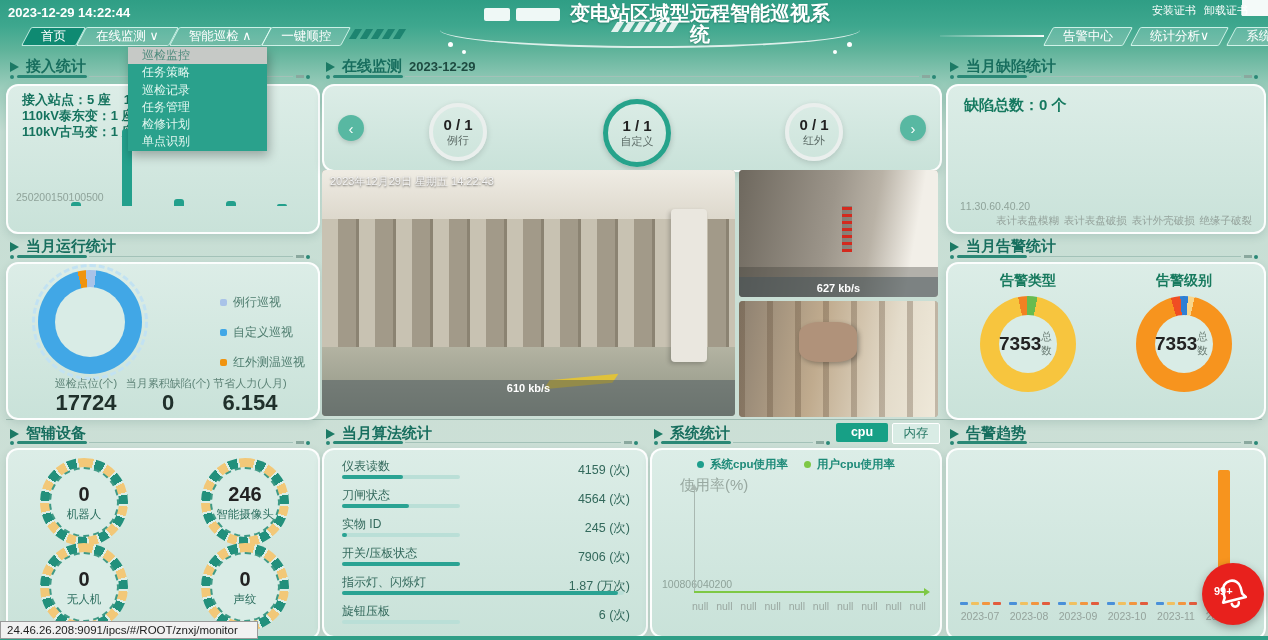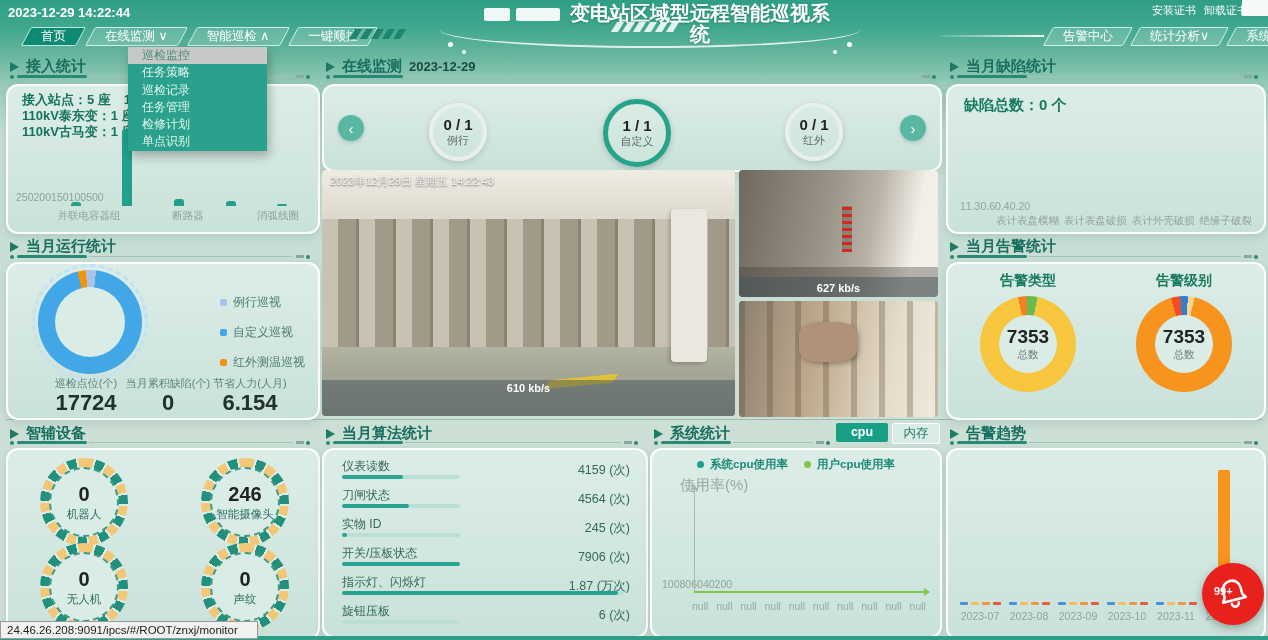--- a/index.html
+++ b/index.html
@@ -23,21 +23,21 @@
   
   .hdr-time{position:absolute;left:8px;top:5px;color:#fff;font-size:13px;font-weight:bold;z-index:51}
   .hdr-title{position:absolute;left:566px;top:3px;width:268px;text-align:center;color:#fff;
              font-size:20px;font-weight:bold;line-height:21px;z-index:51;text-shadow:0 1px 2px rgba(0,60,50,.35)}
   .logo-block{position:absolute;background:rgba(255,255,255,.92);border-radius:2px;z-index:51}
   .curve{position:absolute;left:440px;top:30px;width:420px;height:16px;z-index:50;
          border-bottom:2px solid rgba(255,255,255,.8);border-radius:0 0 50% 50%/0 0 100% 100%}
   .cdot{position:absolute;border-radius:50%;background:#fff;z-index:50}
   .certs{position:absolute;left:1152px;top:3px;color:#fff;font-size:11px;z-index:51;display:flex;gap:8px;white-space:nowrap}
   .cornerbox{position:absolute;left:1242px;top:0;width:26px;height:16px;background:rgba(255,255,255,.95);z-index:52}
-  .navrow{position:absolute;left:26px;top:27px;display:flex;gap:9px;z-index:51}
+  .navrow{position:absolute;left:26px;top:27px;display:flex;gap:0;z-index:51}
   .navrow-r{position:absolute;left:1048px;top:27px;display:flex;gap:7px;z-index:51}
   .tab{position:relative;height:19px;line-height:19px;padding:0 15px;color:#fff;font-size:12.5px;cursor:pointer}
   .tab .bg{position:absolute;inset:0;transform:skewX(-28deg);background:rgba(255,255,255,.17);
            border:1px solid rgba(230,255,248,.8);border-radius:2px}
   .tab.active .bg{background:#0f8a72}
   .tab .lb{position:relative;z-index:1;white-space:nowrap}
   .slashes{position:absolute;display:flex;gap:4px;z-index:51}
   .slashes i{display:block;width:7px;height:10px;transform:skewX(-32deg)}
   .navline{position:absolute;height:2px;z-index:50;background:linear-gradient(90deg,rgba(255,255,255,.95),rgba(255,255,255,.1))}
   
@@ -49,21 +49,21 @@
   .ycol{display:flex;flex-direction:row;justify-content:space-between;align-items:flex-end;
         font-size:10.5px;color:#8fa39a}
   .vbar{width:10px;background:#23a08c;border-radius:3px 3px 0 0}
   .blabel{font-size:10.5px;color:#8fa39a;text-align:center;white-space:nowrap}
   .bars{position:absolute;display:flex;justify-content:space-between;align-items:flex-end}
   .slot{display:flex;flex-direction:column;align-items:center;justify-content:flex-end;height:100%}
   .donut{position:absolute;border-radius:50%}
   .donut-run{background:conic-gradient(from -14deg,#f0940f 0 2.6%,#a9c3e8 2.6% 5.8%,#41a7e6 5.8% 100%)}
   .donut-type{background:conic-gradient(from -12deg,#f28122 0 3%,#67bb4f 3% 6.5%,#f7c53e 6.5% 100%)}
   .donut-level{background:conic-gradient(from -16deg,#f04e23 0 3.2%,#2f7fd4 3.2% 5.8%,#f8d58a 5.8% 8%,#f7941e 8% 100%)}
-  .dhole{position:absolute;border-radius:50%;background:#d9ece6;display:flex;flex-direction:column;
+  .dhole{position:absolute;border-radius:50%;background:#d9ece6;display:flex;flex-direction:row;
          align-items:center;justify-content:center}
   .dashring{position:absolute;border-radius:50%;border:3px dashed #c2e2f2}
   .leg{display:flex;align-items:center;gap:6px;font-size:12px;color:#4f7d6f;cursor:pointer}
   .leg i{width:7px;height:7px;border-radius:2px;display:block}
   .statlb{position:absolute;font-size:11px;color:#5d8377;text-align:center;white-space:nowrap}
   .statv{position:absolute;font-size:22px;font-weight:bold;color:#20302b;text-align:center}
   .gwrap{position:absolute;width:88px;height:88px;cursor:default}
   .gring{position:absolute;inset:0;border-radius:50%;
          background:repeating-conic-gradient(#f2c878 0deg 13deg,#dcede6 13deg 16deg,#22907c 16deg 29deg,#dcede6 29deg 32deg)}
   .ghole{position:absolute;inset:9px;border-radius:50%;background:#d9ece6;border:2px dashed #3f9a86;
@@ -208,25 +208,20 @@
         </div>
       <div class="slot" style="width:52px">
           <div class="vbar" style="height: 9%;"></div>
         </div>
       <div class="slot" style="width:52px">
           <div class="vbar" style="height: 6%;"></div>
         </div>
       <div class="slot" style="width:52px">
           <div class="vbar" style="height: 3%;"></div>
         </div>
-    </div>
-    <div class="abs" style="left:42px;top:123px;width:258px;display:flex;justify-content:space-between">
-      <span class="blabel" style="width:78px">并联电容器组</span>
-      <span class="blabel" style="width:40px">断路器</span>
-      <span class="blabel" style="width:60px">消弧线圈</span>
     </div>
   </div>
 
   <div class="ptitle" style="left:10px;top:237px">
     <span class="tri"></span>
       <span>当月运行统计</span>
   </div>
   <div class="uline" style="left:10px;top:254px;width:300px">
     <i class="d1"></i>
       <i class="seg"></i>

